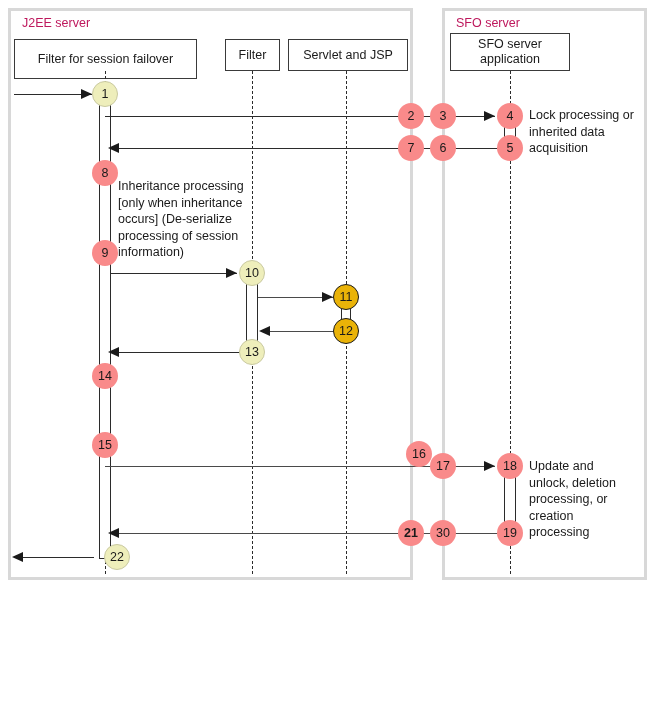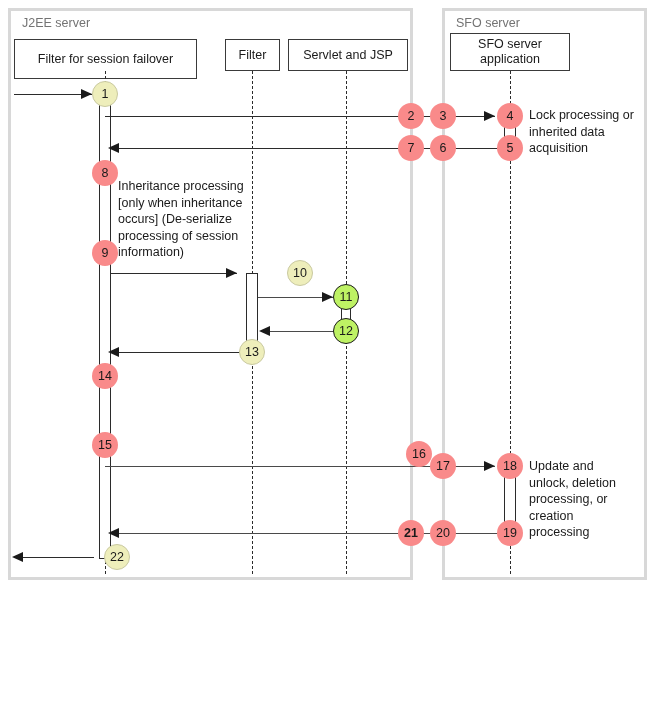--- a/index.html
+++ b/index.html
@@ -21,21 +21,21 @@
   
   .panel {
     position: absolute;
     border: 3px solid #d8d8d8;
     background: #ffffff;
     box-sizing: border-box;
   }
   .panel-title {
     position: absolute;
     font-size: 12.5px;
-    color: #737373;
+    color: #be185d;
     white-space: nowrap;
   }
   
   .pbox {
     position: absolute;
     border: 1.6px solid #3a3a3a;
     background: #ffffff;
     box-sizing: border-box;
     display: flex;
     align-items: center;
@@ -84,21 +84,21 @@
     display: flex;
     align-items: center;
     justify-content: center;
     font-size: 12.5px;
     color: #1a1a1a;
     box-sizing: border-box;
     z-index: 6;
   }
   .node.standard { background: #f98a8a; }
   .node.detailed { background: #eeeebb; border: 1px solid #c9c9a0; }
-  .node.either   { background: #bef264; border: 1.6px solid #1a1a1a; }
+  .node.either   { background: #eab308; border: 1.6px solid #1a1a1a; }
 
   
   .note {
     position: absolute;
     font-size: 12.5px;
     line-height: 16.5px;
     color: #1a1a1a;
     z-index: 5;
   }
 
@@ -176,34 +176,34 @@
   <div class="node standard" style="left:430px; top:103px;">3</div>
   <div class="node standard" style="left:497px; top:103px;">4</div>
 
   <div class="node standard" style="left:497px; top:135px;">5</div>
   <div class="node standard" style="left:430px; top:135px;">6</div>
   <div class="node standard" style="left:398px; top:135px;">7</div>
 
   <div class="node standard" style="left:92px; top:160px;">8</div>
   <div class="node standard" style="left:92px; top:240px;">9</div>
 
-  <div class="node detailed" style="left:239px; top:260px;margin-left:48px;">10</div>
+  <div class="node detailed" style="left:239px; top:260px;">10</div>
   <div class="node either" style="left:333px; top:284px;">11</div>
   <div class="node either" style="left:333px; top:318px;">12</div>
   <div class="node detailed" style="left:239px; top:339px;">13</div>
 
   <div class="node standard" style="left:92px; top:363px;">14</div>
   <div class="node standard" style="left:92px; top:432px;">15</div>
 
   <div class="node standard" style="left:398px; top:441px;margin-left:8px;">16</div>
   <div class="node standard" style="left:430px; top:453px;">17</div>
   <div class="node standard" style="left:497px; top:453px;">18</div>
 
   <div class="node standard" style="left:497px; top:520px;">19</div>
-  <div class="node standard" style="left:430px; top:520px;">20</div>
+  <div class="node standard" style="left:430px; top:520px;">30</div>
   <div class="node standard" style="left:398px; top:520px;font-weight:bold;">21</div>
 
   <div class="node detailed" style="left:92px; top:544px;margin-left:12px;">22</div>
 
   <div class="note" style="left:118px; top:178px; width:140px; white-space:pre-line;">Inheritance processing
 [only when inheritance
 occurs] (De-serialize
 processing of session
 information)</div>
 

